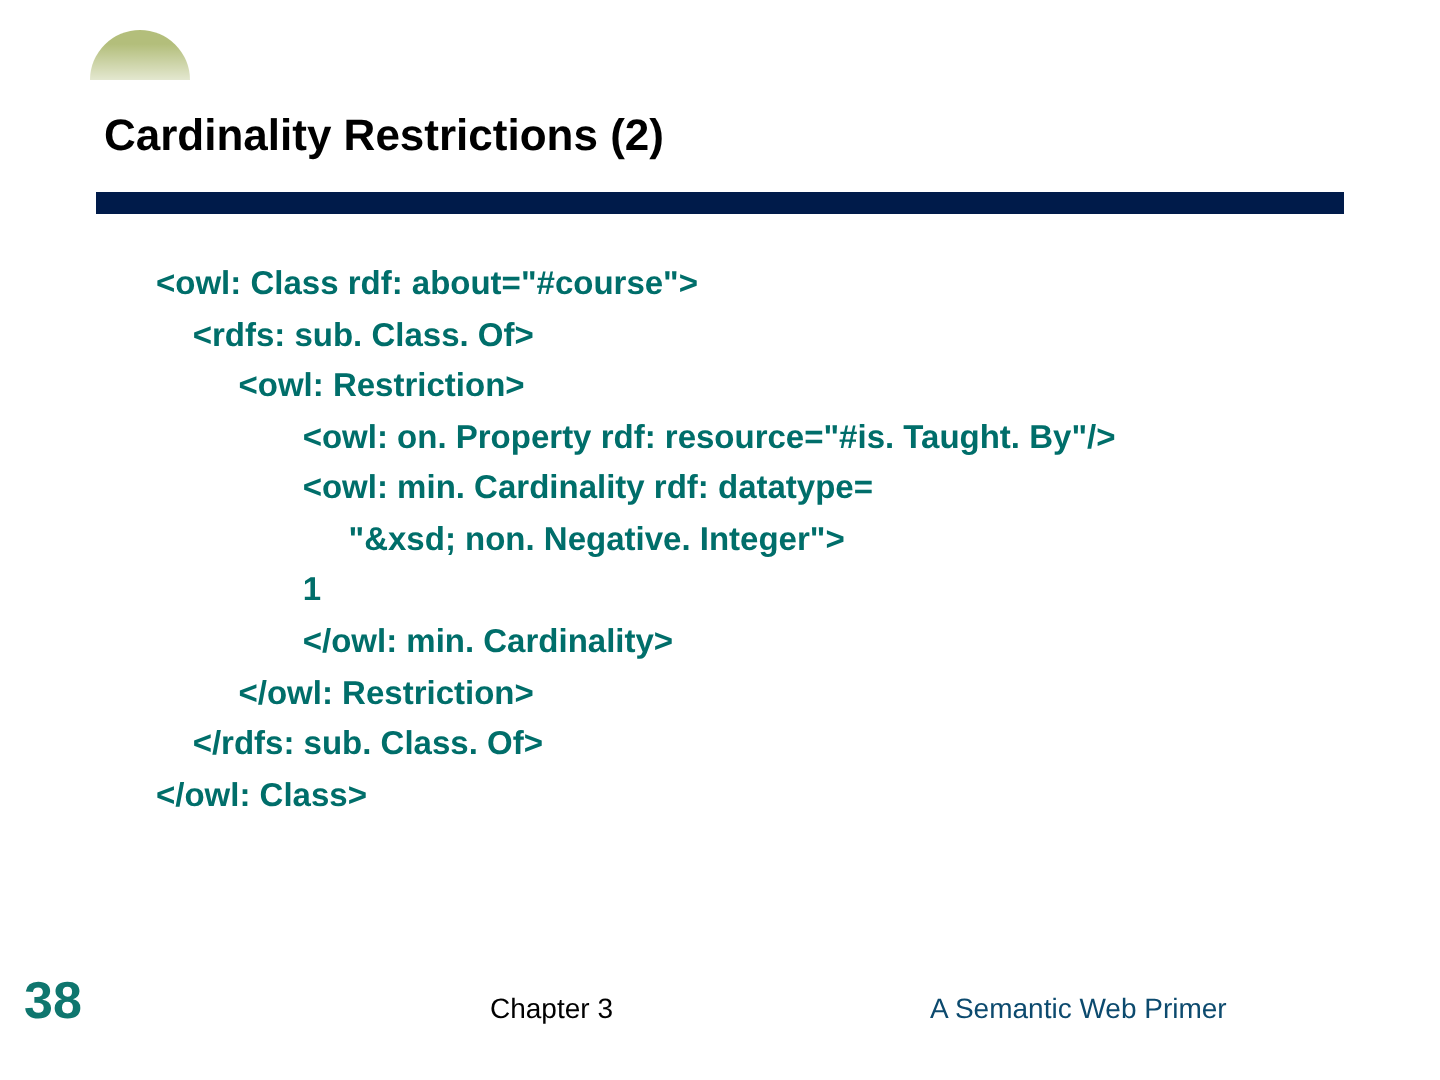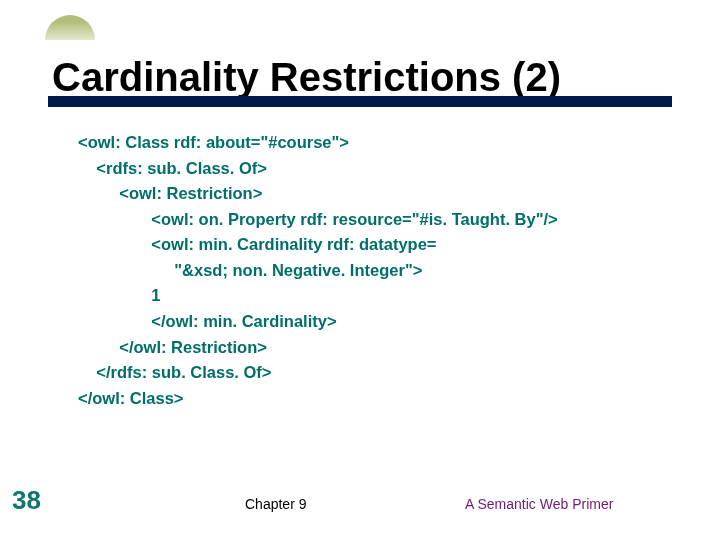--- a/index.html
+++ b/index.html
@@ -35,21 +35,21 @@
     position: absolute;
     left: 0; top: 40px;
     width: 100%; height: 60px;
     background: #fff;
     z-index: 2;
   }
   .title {
     position: absolute;
     left: 52px;
     top: 55px;
-    font-size: 40px;
+    font-size: 22px;
     font-weight: bold;
     color: #000;
     z-index: 3;
   }
   .navy-bar {
     position: absolute;
     left: 48px;
     top: 96px;
     width: 624px;
     height: 11px;
@@ -83,21 +83,21 @@
     bottom: 28px;
     font-size: 14px;
     color: #000;
     z-index: 3;
   }
   .footer-right {
     position: absolute;
     left: 465px;
     bottom: 28px;
     font-size: 14px;
-    color: #701a75;
+    color: #0c4a6e;
     z-index: 3;
   }
 </style>
 </head>
 <body>
 
 <div class="olive-disc"></div>
 <div class="fade-cover"></div>
 <div class="white-up"></div>
 
@@ -110,14 +110,14 @@
 <span>                &lt;owl: on. Property rdf: resource="#is. Taught. By"/&gt;</span>
 <span>                &lt;owl: min. Cardinality rdf: datatype=</span>
 <span>                     "&amp;xsd; non. Negative. Integer"&gt;</span>
 <span>                1</span>
 <span>                &lt;/owl: min. Cardinality&gt;</span>
 <span>         &lt;/owl: Restriction&gt;</span>
 <span>    &lt;/rdfs: sub. Class. Of&gt;</span>
 <span>&lt;/owl: Class&gt;</span></div>
 
 <div class="slide-number">38</div>
-<div class="footer-left">Chapter 9</div>
+<div class="footer-left">Chapter 3</div>
 <div class="footer-right">A Semantic Web Primer</div>
 
 </body></html>

